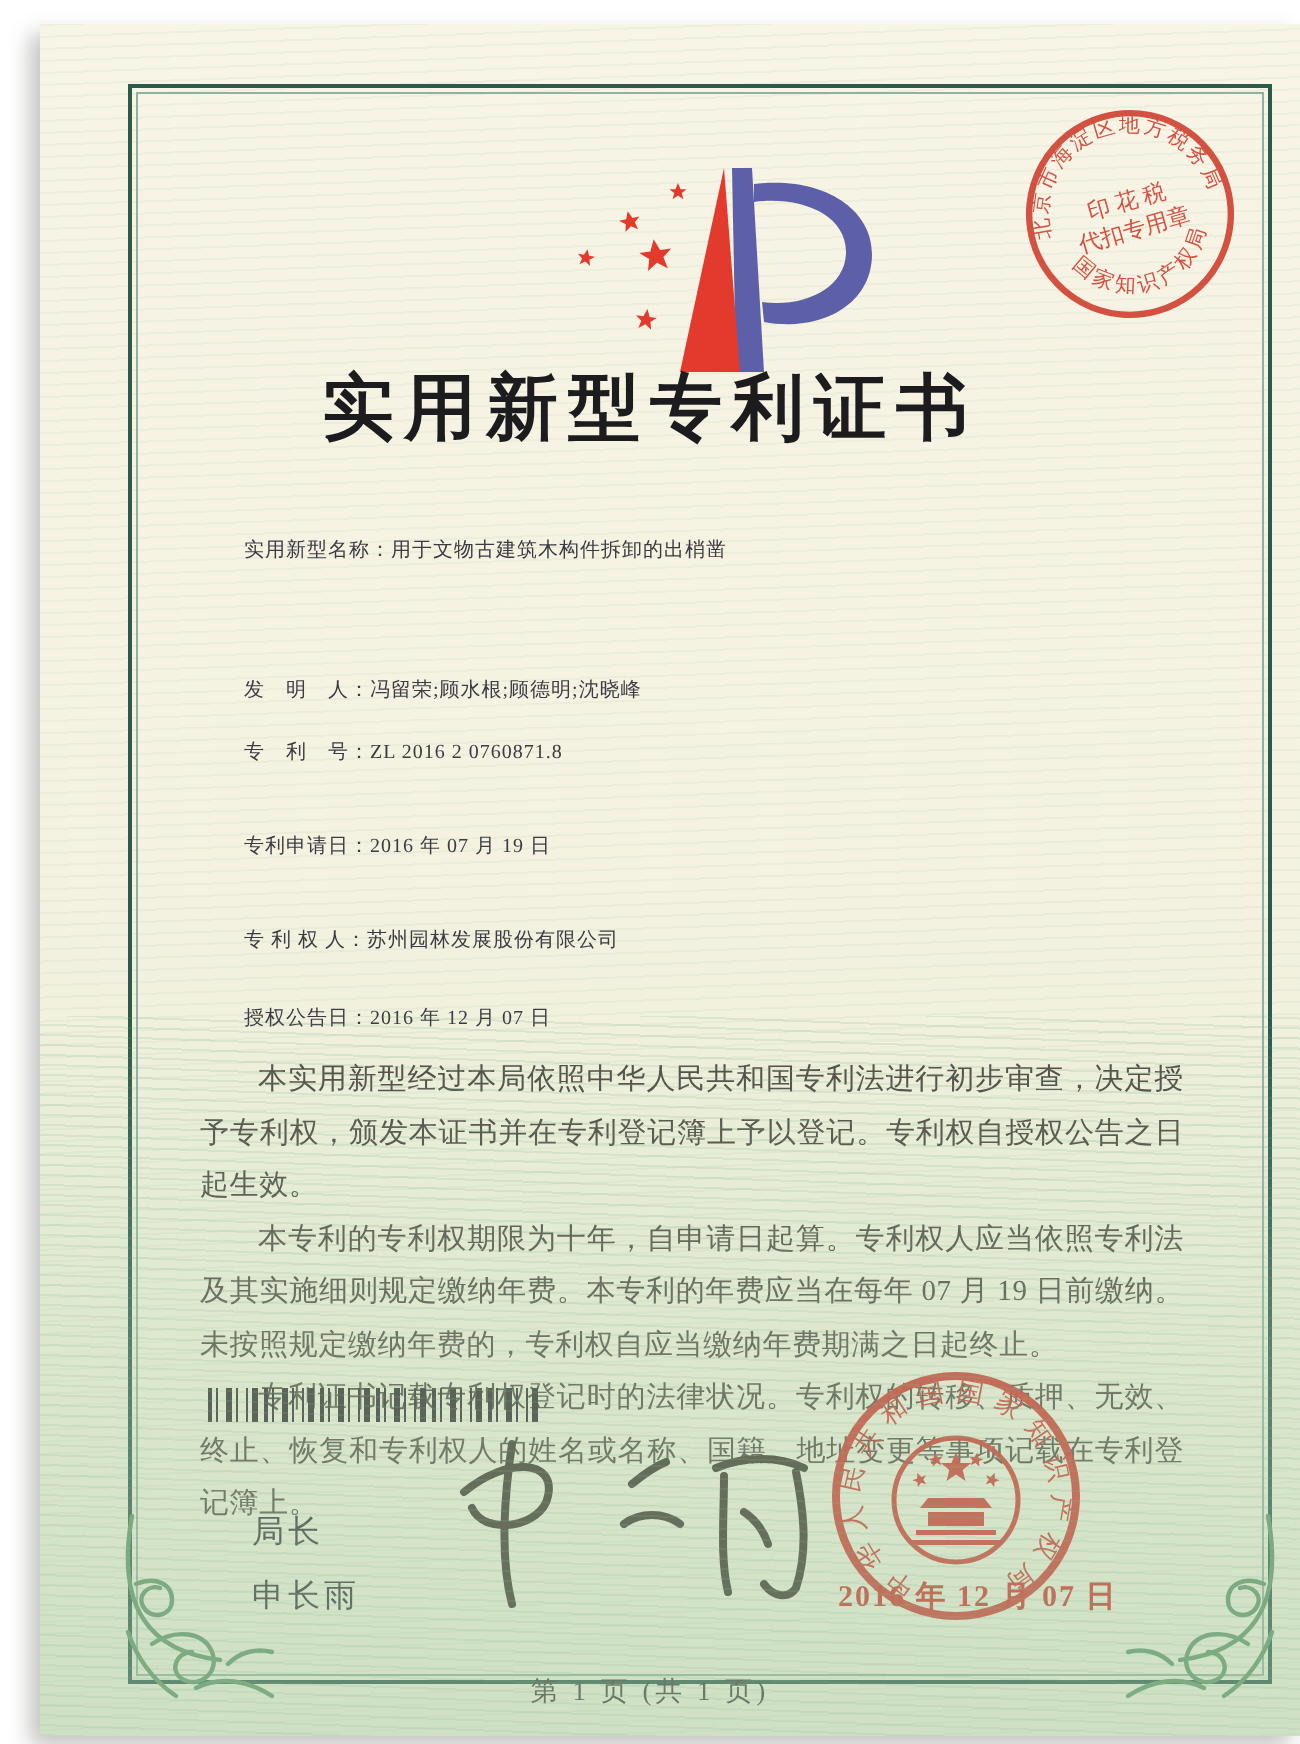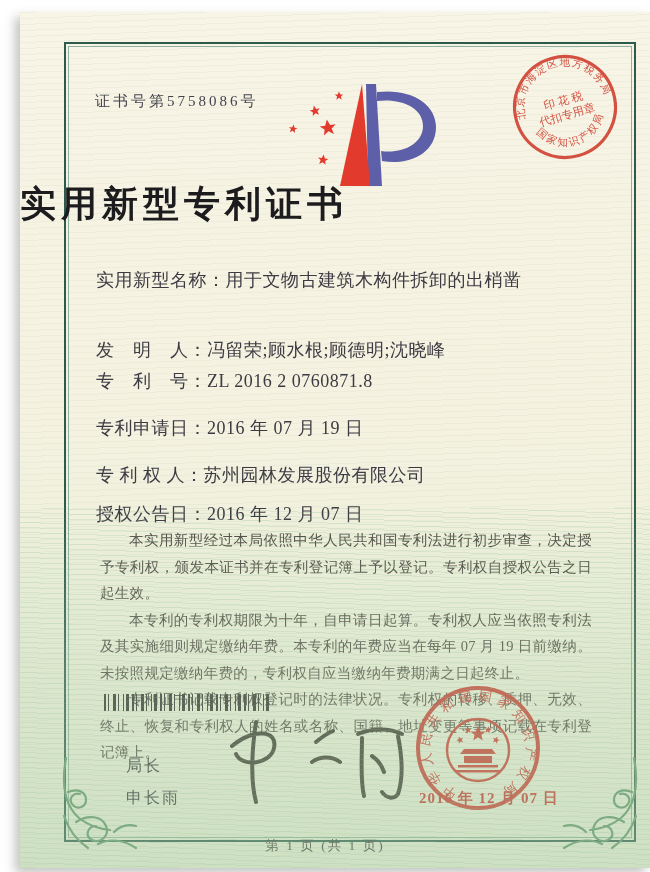--- a/index.html
+++ b/index.html
@@ -33,25 +33,25 @@
   .cert-no{
     position:absolute;left:75px;top:80px;font-size:15px;letter-spacing:3px;
     color:#43434d;white-space:pre;
   }
   .logo{position:absolute;left:256px;top:68px;width:172px;height:112px;}
   .tax-stamp{
     position:absolute;left:490px;top:40px;width:110px;height:110px;
     transform:rotate(-16deg);opacity:.92;
   }
   .title{
-    position:absolute;left:0;right:20px;top:168px;
+    position:absolute;left:0;right:20px;top:168px;text-align:center;
     font-size:36px;letter-spacing:5px;color:#1c1c1e;font-weight:700;white-space:pre;
   }
   .fields{position:absolute;left:76px;top:0;right:40px;}
-  .field{position:absolute;font-size:18px;color:#3c3b43;white-space:pre;letter-spacing:.5px;}
+  .field{position:absolute;font-size:10px;color:#3c3b43;white-space:pre;letter-spacing:.5px;margin-left:26px;}
   .field .lbl{color:#3c3b43;}
   .f0{top:256px;} .f1{top:326px;} .f2{top:357px;text-align:right;} .f3{top:404px;font-family:Liberation Serif, serif;} .f4{top:451px;} .f5{top:490px;}
   .paras{
     position:absolute;left:80px;right:58px;top:515px;
     font-size:14.5px;line-height:26.5px;color:#4f4b44;text-align:justify;letter-spacing:.3px;
   }
   .paras p{margin:0;text-indent:2em;}
   .barcode{
     position:absolute;left:84px;top:682px;width:168px;height:17px;
     background:repeating-linear-gradient(90deg,
@@ -81,21 +81,20 @@
   .stamp-red{fill:#d04434;}
   .seal-red{fill:#c8352a;}
 </style>
 </head>
 <body>
 
 <div class="paper">
 
   <div class="frame"></div>
 
-  <div class="cert-no">证书号第5758086号</div>
 
   <svg class="logo" viewBox="0 0 172 112" aria-hidden="true">
     <defs>
       <path id="star" d="M0,-10 L2.9,-3.1 L9.5,-3.1 L4.2,1.2 L5.9,8.1 L0,4 L-5.9,8.1 L-4.2,1.2 L-9.5,-3.1 L-2.9,-3.1 Z"></path>
     </defs>
 
     <g fill="#5d60a8">
       <polygon points="90,4 100,4 106,106 92,106"></polygon>
       <path d="M101,12 C135,8 160,24 160,47 C160,74 132,86 106,81 L105,71 C126,74 147,64 147,46 C147,27 124,18 101,21 Z"></path>
     </g>

